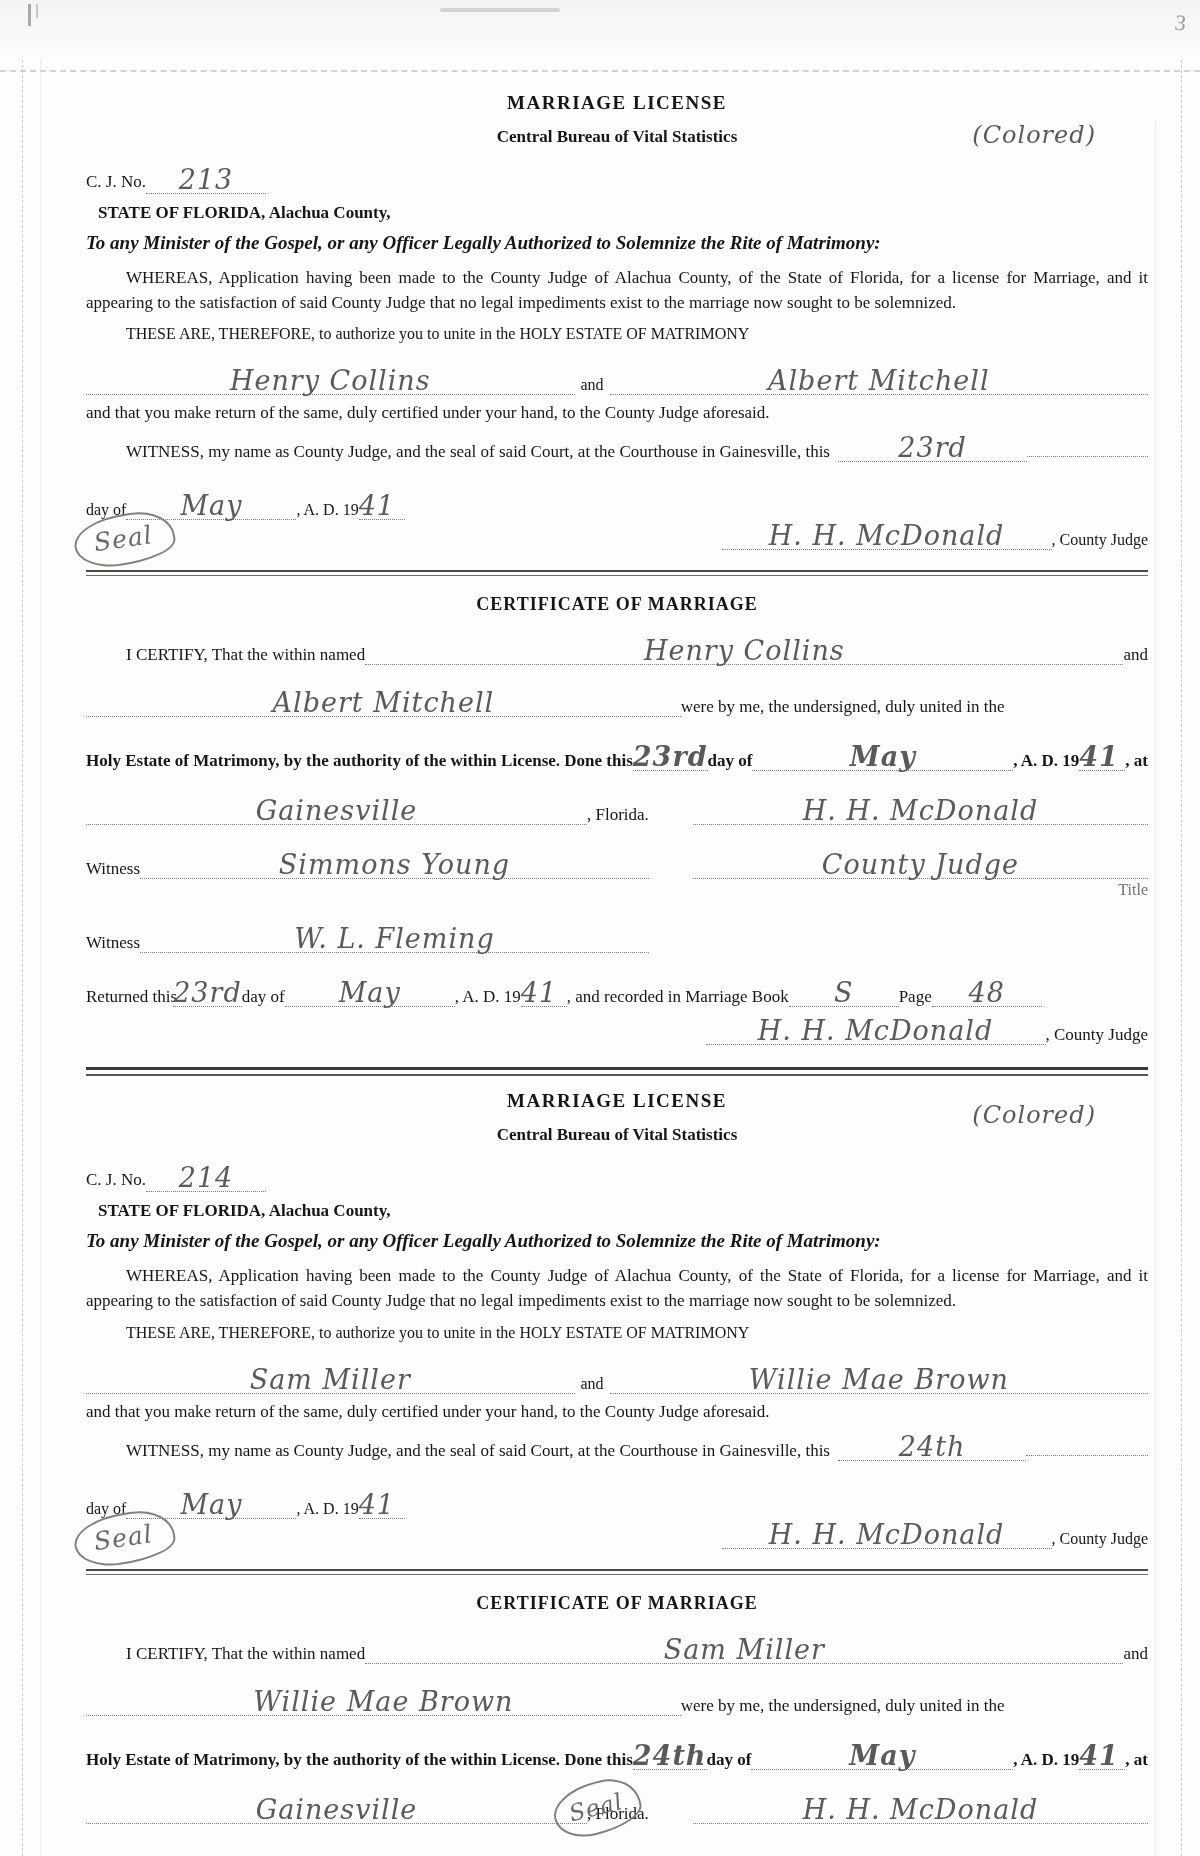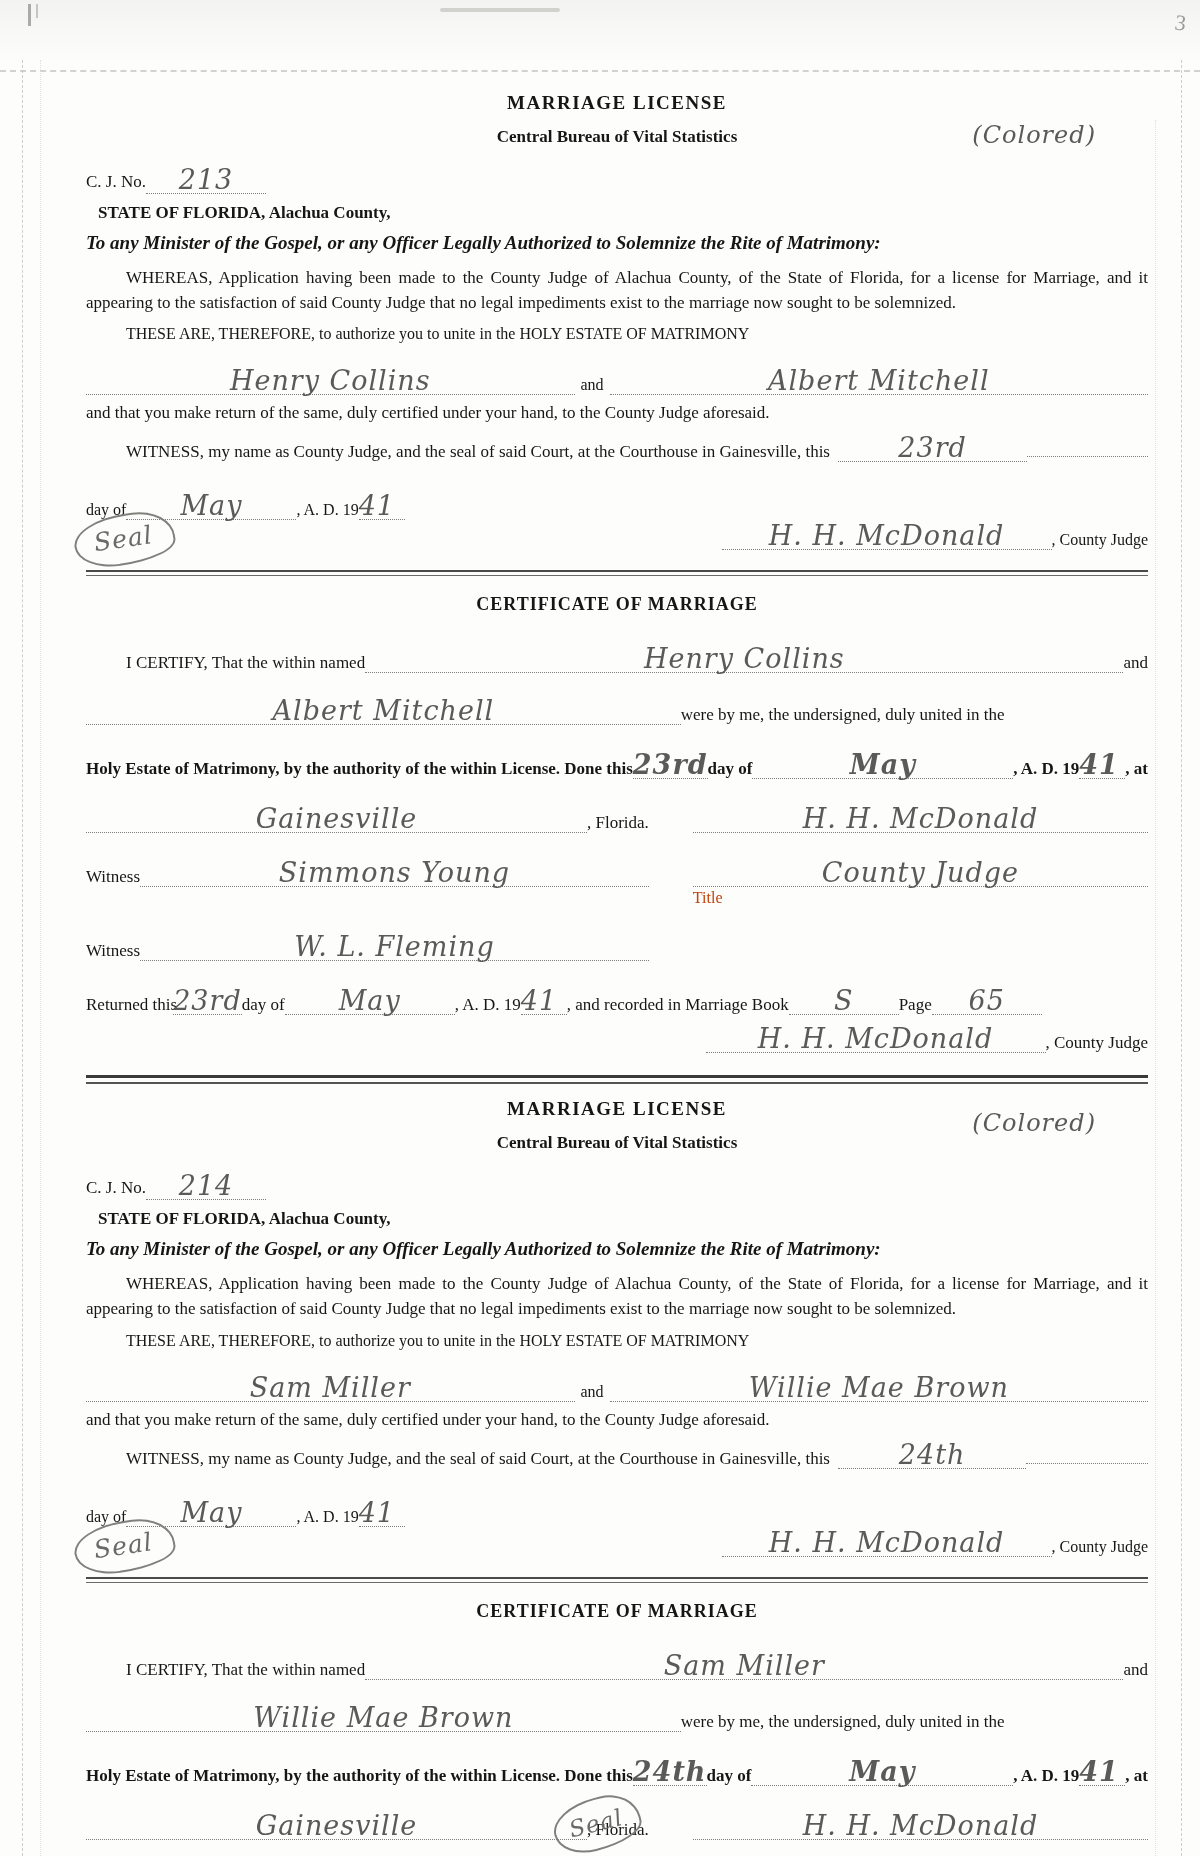--- a/index.html
+++ b/index.html
@@ -78,33 +78,33 @@
     transform:rotate(-8deg);
   }
   .seal-lic{left:-12px;margin-top:-6px;}
   .judge-row{display:flex;align-items:baseline;justify-content:flex-end;margin-top:2px;}
   .judge-row .sig{flex:0 0 330px;text-align:center;}
 
   .rule-mid{margin-top:20px;border-top:2px solid #4a4a46;border-bottom:1px solid #6a6a66;height:3px;}
   .rule-heavy{margin-top:22px;border-top:3px solid #3a3a36;border-bottom:2px solid #55554f;height:4px;}
 
   .cert-title{margin:18px 0 0 0;text-align:center;font-size:18px;letter-spacing:1px;font-weight:bold;}
-  .certify-row{margin-top:30px;}
+  .certify-row{margin-top:22px;}
   .certify-row .ind{margin-left:40px;}
   .bride-row{margin-top:24px;}
   .bride-row .bval{flex:0 0 56%;}
   .holy-row{margin-top:26px;font-weight:bold;}
   .holy-row .dayv{min-width:70px;text-align:center;}
   .holy-row .monthv{flex:1 1 auto;text-align:center;}
 
   .two-col{margin-top:26px;}
   .col-l{flex:0 0 53%;display:flex;align-items:baseline;}
   .col-r{flex:1 1 auto;display:flex;flex-direction:column;margin-left:44px;}
   .col-r .line{display:flex;align-items:baseline;}
-  .sub-lbl{text-align:left;font-size:16px;margin-top:2px;color:#c2410c;}
+  .sub-lbl{text-align:right;font-size:16px;margin-top:2px;color:#737373;}
 
   .returned-row{margin-top:26px;position:relative;}
   .returned-row .dayv{min-width:64px;text-align:center;margin-left:-4px;}
   .returned-row .monthv{flex:0 0 170px;text-align:center;}
   .returned-row .bookv{flex:0 0 110px;text-align:center;}
   .returned-row .pagev{flex:0 0 110px;text-align:center;}
   .judge-final{margin-top:10px;justify-content:flex-end;}
   .judge-final .sig{flex:0 0 340px;text-align:center;}
 
   .seal-cert{position:absolute;left:44%;top:-14px;font-size:23px;padding:10px 16px 12px 14px;transform:rotate(-14deg);}
@@ -229,21 +229,21 @@
       <div class="row returned-row">
         <span class="lbl">Returned this</span>
         <span class="hw big dayv dotted">23rd</span>
         <span class="lbl">day of</span>
         <span class="fill dotted hw big monthv">May</span>
         <span class="lbl">, A. D. 19</span>
         <span class="hw big year-val dotted">41</span>
         <span class="lbl">, and recorded in Marriage Book</span>
         <span class="fill dotted hw big bookv">S</span>
         <span class="lbl">Page</span>
-        <span class="fill dotted hw big pagev">65</span>
+        <span class="fill dotted hw big pagev">48</span>
       </div>
 
       <div class="row judge-final">
         <span class="fill dotted hw big sig">H. H. McDonald</span>
         <span class="lbl">, County Judge</span>
       </div>
 
       <div class="rule-heavy"></div>
     </section>
 

